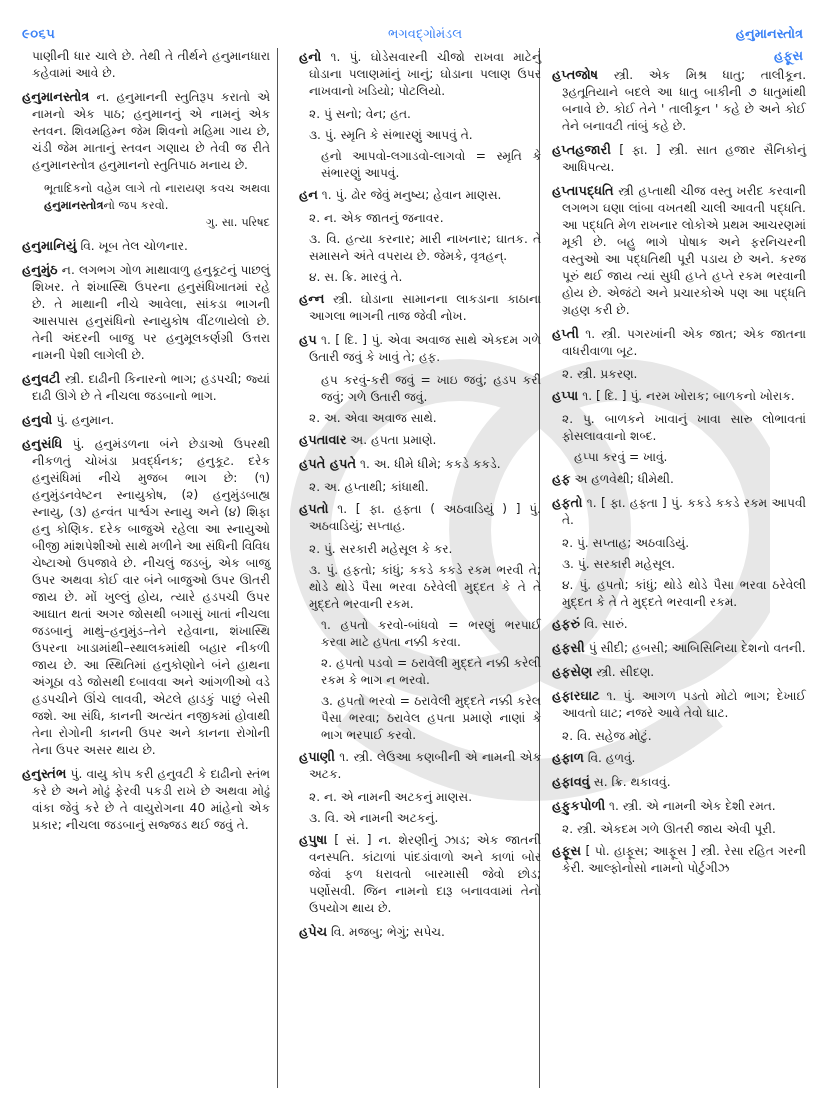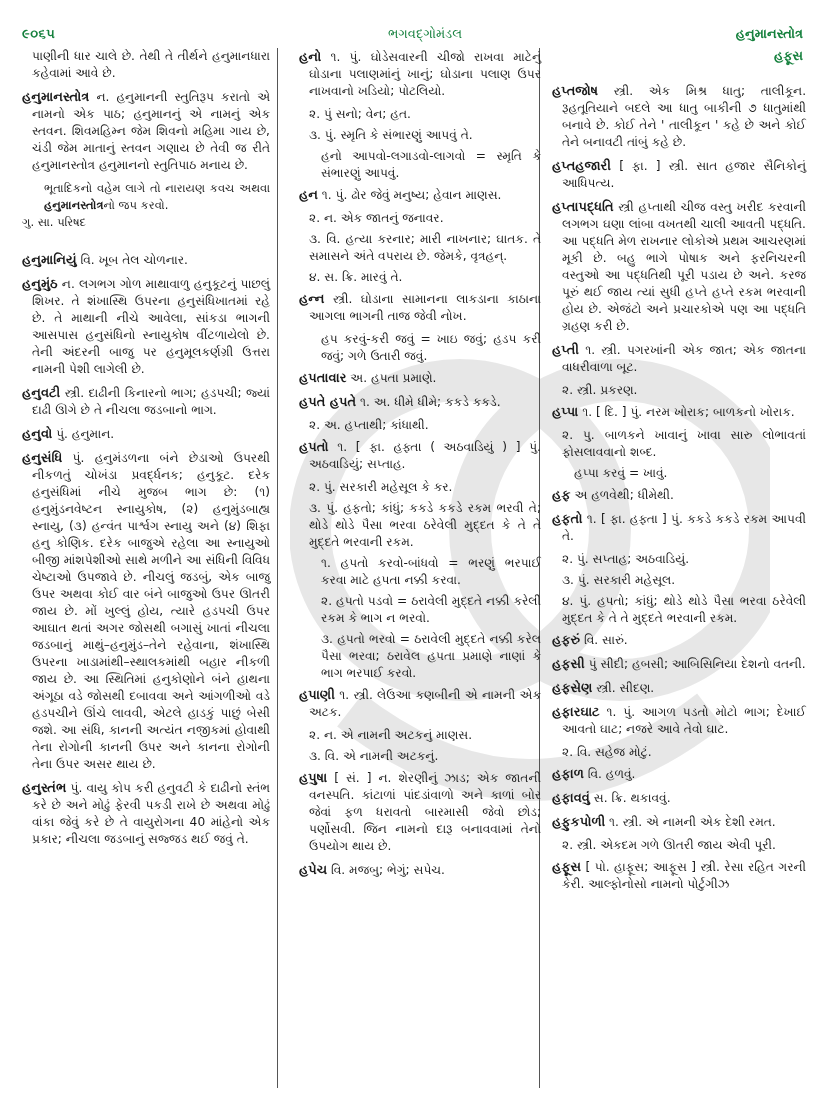--- a/index.html
+++ b/index.html
@@ -31,53 +31,53 @@
       opacity: 0.09;
     }
     .header {
       position: absolute;
       top: 22px;
       left: 0;
       width: 825px;
       height: 24px;
       font-size: 13px;
       font-weight: bold;
-      color: #15803d;
+      color: #3b82f6;
     }
     .header .pnum { position: absolute; left: 22px; top: 4px; letter-spacing: 0.5px; }
     .header .center { position: absolute; left: 355px; top: 4px; width: 140px; text-align: center; font-weight: normal; }
     .header .guide1 { position: absolute; right: 22px; top: 4px; }
     .header .guide2 { position: absolute; right: 22px; top: 26px; font-size: 13px; }
 
     .col {
       position: absolute;
       top: 48px;
       font-size: 12.2px;
       line-height: 17px;
       text-align: justify;
     }
     .col-left { left: 22px; width: 248px; }
     .col-mid { left: 299px; width: 242px; }
-    .col-right { left: 552px; width: 254px; top: 82px; }
+    .col-right { left: 552px; width: 254px; top: 66px; }
 
     .rule {
       position: absolute;
       width: 1px;
       background: #555;
     }
     .rule-1 { left: 277px; top: 48px; height: 1040px; }
     .rule-2 { left: 539px; top: 48px; height: 1040px; }
 
     .entry { margin: 0 0 6px 0; text-indent: -10px; padding-left: 10px; }
     .entry.cont { text-indent: 0; padding-left: 10px; margin-bottom: 6px; }
     .hw { font-weight: bold; font-size: 13px; }
     .sub { margin: 0 0 4px 0; padding-left: 10px; text-indent: 0; }
     .sub-ind { margin: 0 0 4px 0; padding-left: 22px; text-indent: 0; }
     .quote { margin: 0 0 0 0; padding-left: 22px; font-size: 11.5px; }
-    .quote-src { font-size: 11.5px; margin-bottom: 20px; }
+    .quote-src { text-align: right; font-size: 11.5px; margin-bottom: 6px; }
     .qhw { font-weight: bold; }
   </style>
 </head>
 <body>
 
 <div class="page">
 
   <svg class="watermark" viewBox="0 0 480 500">
     <circle cx="170" cy="200" r="150" fill="none" stroke="#000" stroke-width="42"></circle>
     <circle cx="330" cy="200" r="150" fill="none" stroke="#000" stroke-width="42"></circle>
@@ -135,21 +135,25 @@
       <span class="hw">હન</span><span> ૧. પું. ઢોર જેવું મનુષ્ય; હેવાન માણસ.</span>
     </div>
     <div class="sub">૨. ન. એક જાતનું જનાવર.</div>
     <div class="sub">૩. વિ. હત્યા કરનાર; મારી નાખનાર; ઘાતક. તે સમાસને અંતે વપરાય છે. જેમકે, વૃત્રહન્.</div>
     <div class="sub">૪. સ. ક્રિ. મારવું તે.</div>
 
     <div class="entry">
       <span class="hw">હન્ન</span><span> સ્ત્રી. ઘોડાના સામાનના લાકડાના કાઠાના આગલા ભાગની તાજ જેવી નોખ.</span>
     </div>
 
+    <div class="entry">
+      <span class="hw">હપ</span><span> ૧. [ દિ. ] પું. એવા અવાજ સાથે એકદમ ગળે ઉતારી જવું કે ખાવું તે; હફ.</span>
+    </div>
     <div class="sub-ind">હપ કરવું-કરી જવું = ખાઇ જવું; હડપ કરી જવું; ગળે ઉતારી જવું.</div>
+    <div class="sub">૨. અ. એવા અવાજ સાથે.</div>
 
     <div class="entry">
       <span class="hw">હપતાવાર</span><span> અ. હપતા પ્રમાણે.</span>
     </div>
 
     <div class="entry">
       <span class="hw">હપતે હપતે</span><span> ૧. અ. ધીમે ધીમે; કકડે કકડે.</span>
     </div>
     <div class="sub">૨. અ. હપ્તાથી; કાંધાથી.</div>
 

